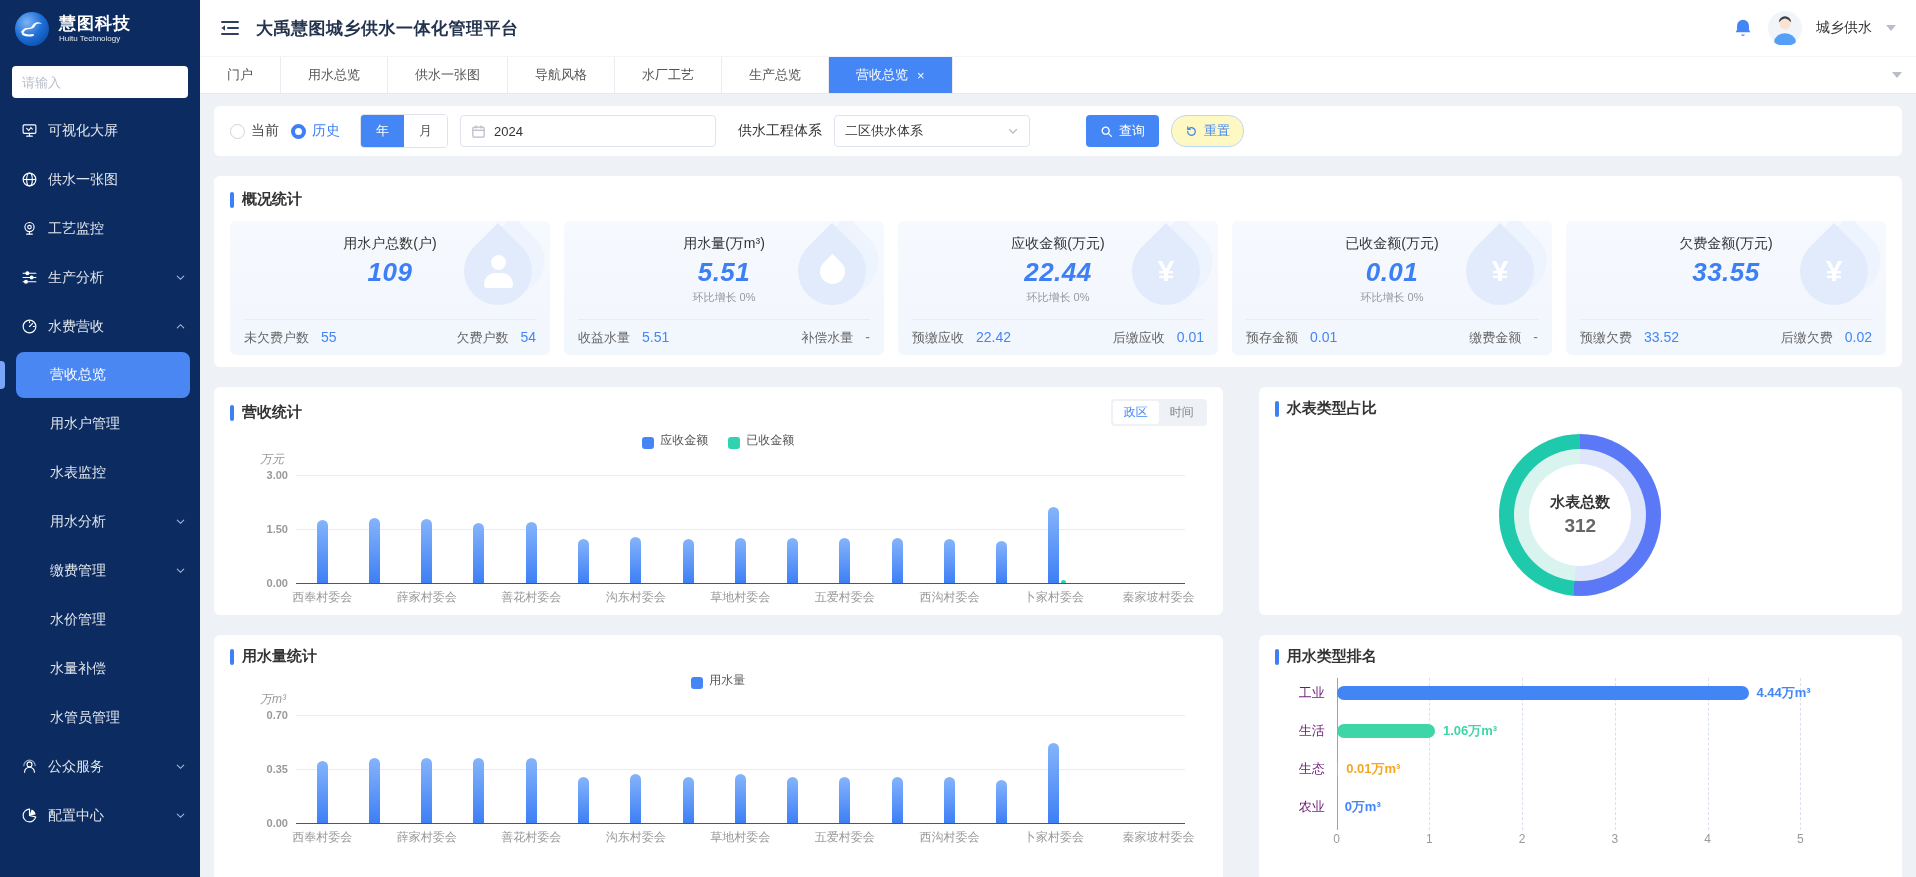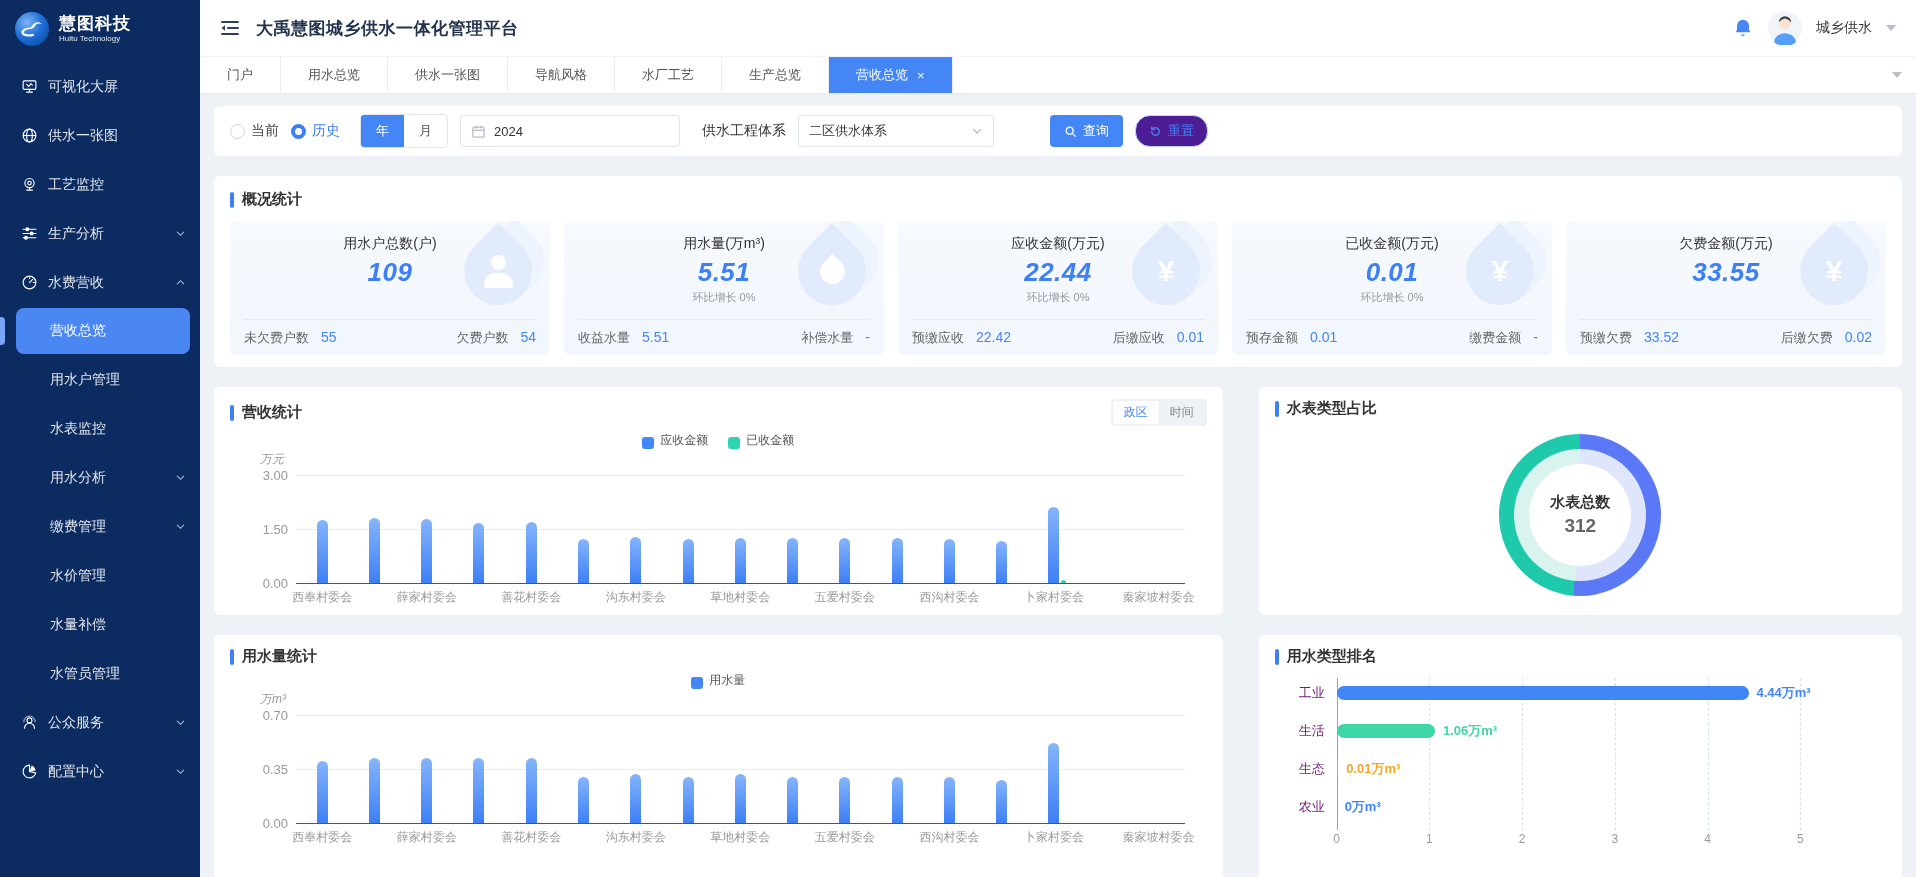--- a/index.html
+++ b/index.html
@@ -41,27 +41,27 @@
 
   
   .filter-card{height:50px;flex:none;display:flex;align-items:center;gap:12px;padding:0 16px;}
   .radio{display:flex;align-items:center;gap:6px;font-size:14px;color:#444;cursor:pointer;}
   .rdo{width:15px;height:15px;border:1px solid #cfd4dc;border-radius:50%;box-sizing:border-box;background:#fff;flex:none;}
   .rdo.on{border:4.5px solid #3d7ff5;}
   .radio.checked .lbl{color:#3d7ff5;}
   .seg{display:flex;border:1px solid #dfe4ec;border-radius:4px;overflow:hidden;margin-left:8px;}
   .seg-btn{width:43px;height:32px;display:flex;align-items:center;justify-content:center;font-size:13px;background:#fff;color:#555;border:none;cursor:pointer;font-family:inherit;}
   .seg-btn.active{background:#4486f6;color:#fff;}
-  .date-input{width:220px;height:32px;border:1px solid #dfe4ec;border-radius:4px;display:flex;align-items:center;gap:8px;padding:0 10px;font-size:13px;color:#333;box-sizing:border-box;cursor:text;}
+  .date-input{width:256px;height:32px;border:1px solid #dfe4ec;border-radius:4px;display:flex;align-items:center;gap:8px;padding:0 10px;font-size:13px;color:#333;box-sizing:border-box;cursor:text;}
   .flabel{font-size:14px;color:#333;margin-left:10px;}
   .select{width:196px;height:32px;border:1px solid #dfe4ec;border-radius:4px;display:flex;align-items:center;justify-content:space-between;padding:0 10px;font-size:13px;color:#333;box-sizing:border-box;cursor:pointer;}
   .btns{margin-left:44px;display:flex;gap:12px;}
   .btn{height:32px;padding:0 13px;border-radius:4px;font-size:13px;display:flex;align-items:center;gap:6px;border:1px solid transparent;cursor:pointer;font-family:inherit;}
   .btn.primary{background:#4486f6;color:#fff;}
-  .btn.ghost{background:#4c1d95;color:#4486f6;border-color:#bcd7fb;border-radius:15px;}
+  .btn.ghost{background:#fef9c3;color:#4486f6;border-color:#bcd7fb;border-radius:15px;}
 
   
   .sec-head{display:flex;align-items:center;justify-content:space-between;}
   .sec-title{display:flex;align-items:center;gap:8px;font-size:15px;font-weight:bold;color:#333;}
   .accent{width:4px;height:16px;background:#3d7ff5;border-radius:2px;flex:none;}
 
   
   .overview-card{padding:14px 16px 12px;flex:none;}
   .stat-row{display:flex;gap:14px;margin-top:12px;}
   .stat-card{flex:1;background:linear-gradient(180deg,#f6f9fe,#f2f6fd);border-radius:6px;padding:10px 14px 8px;position:relative;overflow:hidden;}
@@ -95,21 +95,21 @@
   .sw{width:12px;height:12px;border-radius:3px;display:inline-block;margin-right:6px;}
 
   .toggle{display:flex;background:#eef1f6;border-radius:4px;padding:2px;}
   .tg{padding:3px 11px;font-size:12px;color:#888;border-radius:3px;cursor:pointer;}
   .tg.active{background:#fff;color:#4486f6;}
 
   .vplot{position:relative;height:158px;margin-top:2px;}
   .vgrid{position:absolute;left:66px;right:22px;top:24px;height:108px;}
   .gl{position:absolute;left:0;right:0;height:1px;background:#ececec;}
   .gl.base{background:#555;}
-  .ytick{position:absolute;right:calc(100% + 8px);transform:translateY(-50%);font-size:13px;color:#999;white-space:nowrap;}
+  .ytick{position:absolute;right:calc(100% + 8px);transform:translateY(-50%);font-size:11px;color:#999;white-space:nowrap;font-weight:bold;}
   .unit{position:absolute;left:30px;top:0;font-size:12px;color:#999;font-style:italic;}
   .vbar{position:absolute;bottom:0;width:11px;border-radius:6px 6px 0 0;background:linear-gradient(180deg,#85b4fb,#3d7ff5);}
   .vbar2{position:absolute;bottom:0;width:5px;border-radius:3px 3px 0 0;background:#2fd3b2;}
   .cat{position:absolute;top:calc(100% + 6px);width:110px;margin-left:-55px;text-align:center;font-size:12px;color:#999;white-space:nowrap;}
 
   .donut-flex{display:flex;align-items:center;justify-content:center;gap:62px;margin-top:16px;}
   .donut{position:relative;width:162px;height:162px;border-radius:50%;}
   .donut-mid{position:absolute;inset:15px;border-radius:50%;}
   .donut-hole{position:absolute;inset:30px;background:#fff;border-radius:50%;display:flex;flex-direction:column;align-items:center;justify-content:center;}
   .dh-t{font-size:15px;font-weight:bold;color:#333;}
@@ -144,20 +144,23 @@
             </defs>
           <circle cx="18" cy="18" r="17" fill="url(#lg)"></circle>
           <path d="M7 21 c4-7 9-2 11-6 c2-4 7-5 10-2 c-2-1-6-1-7 2 c-2 5-9 1-11 6 c-1 2-2 2-3 0z" fill="#fff"></path>
           <path d="M9 23 a9 5 0 0 0 10 1" stroke="#fff" stroke-width="2" fill="none" stroke-linecap="round"></path>
         </svg>
       </span>
       <span>
         <div class="logo-cn">慧图科技</div>
         <div class="logo-en">Huitu Technology</div>
       </span>
+    </div>
+    <div class="search-wrap">
+      <input class="search-input" type="text" placeholder="请输入" style="">
     </div>
     <nav class="menu" id="sidebar-menu">
         <div class="mi">
           <span class="ic">
             <svg width="17" height="17" viewBox="0 0 24 24" stroke="#fff" stroke-width="1.6" fill="none" stroke-linecap="round">
               <rect x="3" y="4" width="18" height="12" rx="1.5"></rect>
               <path d="M12 16v4 M8 20h8 M8 9l3 3 3-4 2 2"></path>
             </svg>
           </span>
           <span>可视化大屏</span>

